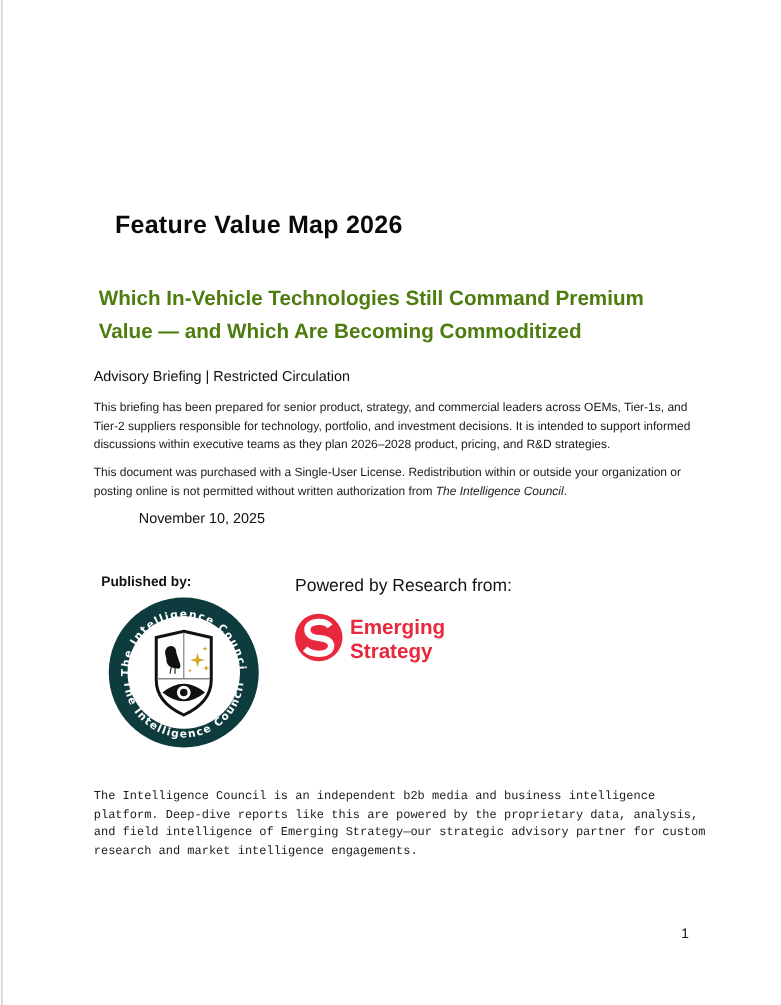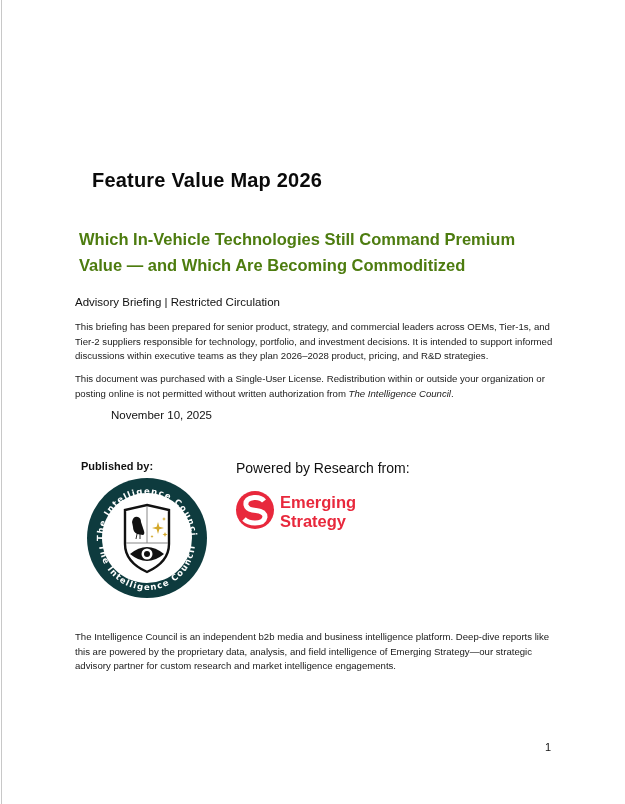--- a/index.html
+++ b/index.html
@@ -129,20 +129,21 @@
     }
     .about {
       position: absolute;
       left: 75px;
       top: 630px;
       width: 490px;
       margin: 0;
       font-size: 9.6px;
       line-height: 14.5px;
       color: #1a1a1a;
+      font-family: Liberation Mono, monospace;
     }
     .page-number {
       position: absolute;
       left: 545px;
       top: 741px;
       margin: 0;
       font-size: 11px;
       color: #111111;
     }
   </style>

